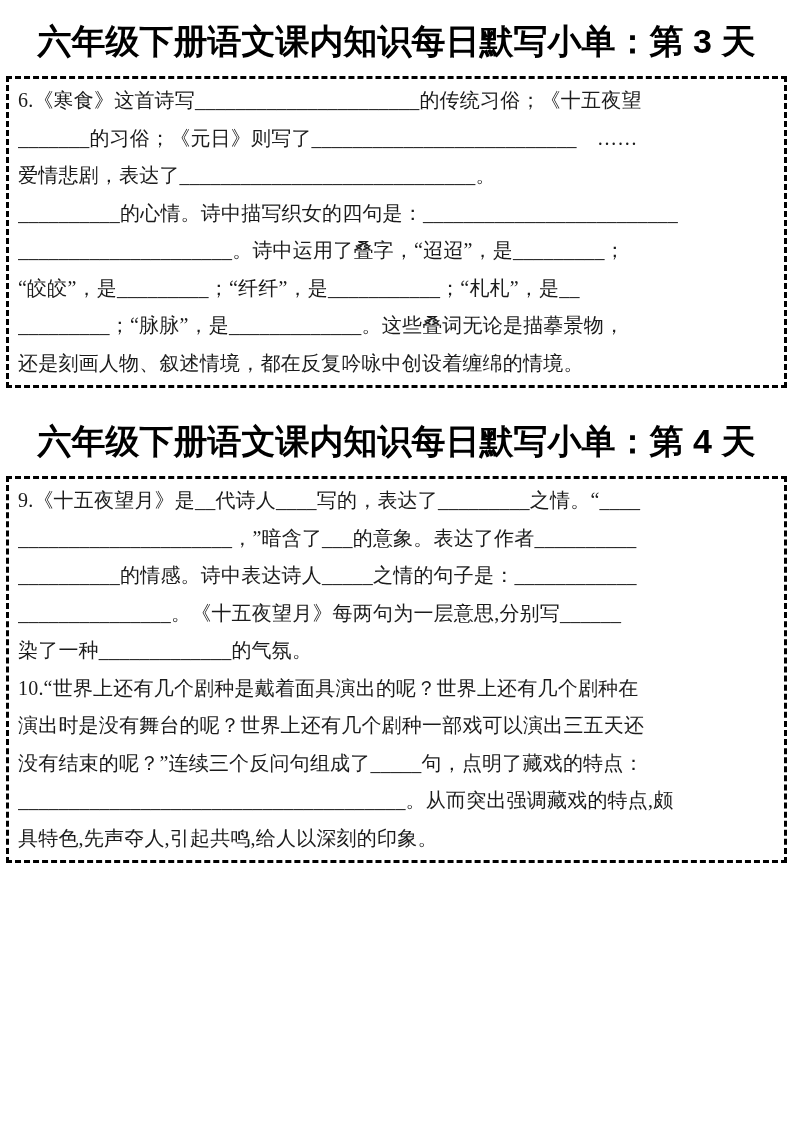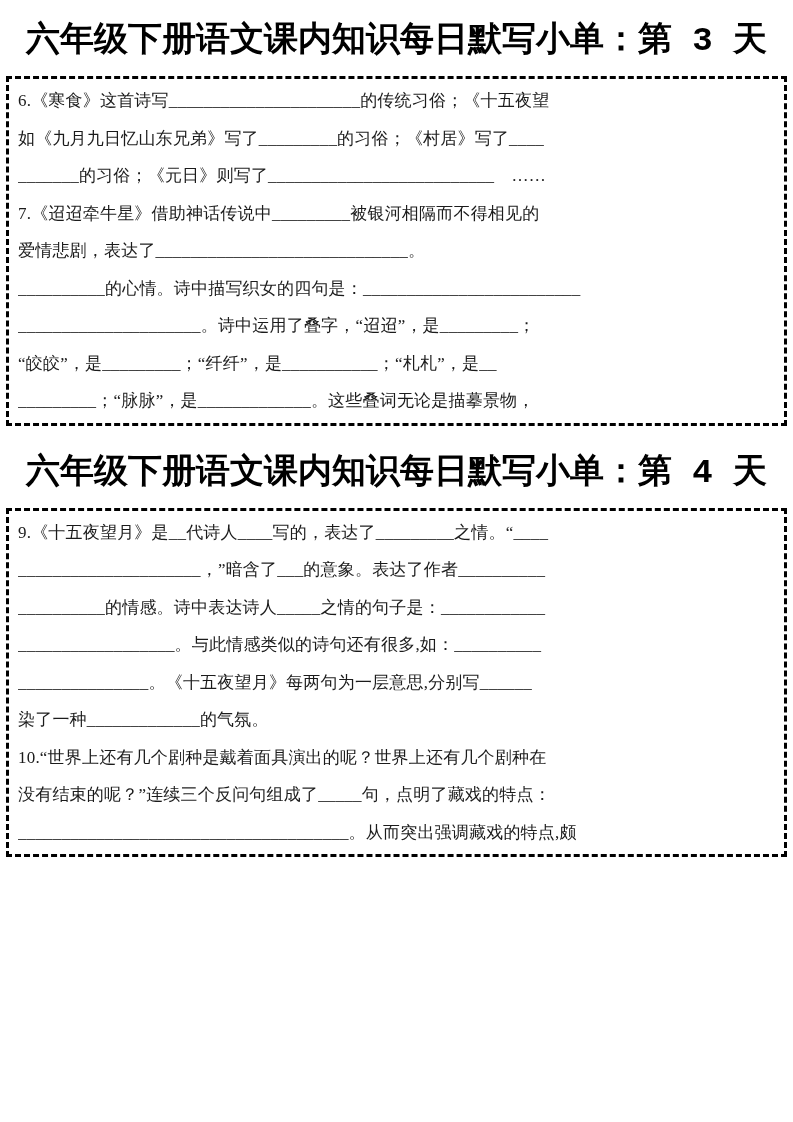--- a/index.html
+++ b/index.html
@@ -10,72 +10,72 @@
   body {
     width: 793px;
     height: 1122px;
     box-sizing: border-box;
     padding-top: 18px;
     font-family: "Liberation Serif", "DejaVu Serif", serif;
     color: #1b1b1b;
     overflow: hidden;
   }
   .worksheet-title {
-    font-family: Liberation Mono, monospace;
+    font-family: Liberation Sans, sans-serif;
     font-weight: bold;
     font-size: 34px;
     line-height: 46px;
     text-align: center;
     color: #000000;
     margin: 0 0 12px 0;
     white-space: nowrap;
   }
   .worksheet-title.second {
-    margin-top: 24px;
+    margin-top: 30px;
   }
   .question-box {
     margin: 0 6px;
     border: 3px dashed #000000;
     padding: 3px 9px;
     box-sizing: border-box;
     background: #ffffff;
   }
   .question-line {
-    font-size: 17px;
+    font-size: 20px;
     line-height: 37.5px;
     height: 37.5px;
     white-space: nowrap;
     overflow: hidden;
     letter-spacing: 0.2px;
     color: #1b1b1b;
     font-family: Liberation Serif, serif;
   }
 </style>
 </head>
 <body>
 
 <h1 class="worksheet-title">六年级下册语文课内知识每日默写小单：第 3 天</h1>
 
 <div class="question-box">
   <div class="question-line">6.《寒食》这首诗写______________________的传统习俗；《十五夜望</div>
-  <div class="question-line">如《九月九日忆山东兄弟》写了_________的习俗；《村居》写了____</div>
   <div class="question-line">_______的习俗；《元日》则写了__________________________　……</div>
-  <div class="question-line">7.《迢迢牵牛星》借助神话传说中_________被银河相隔而不得相见的</div>
   <div class="question-line">爱情悲剧，表达了_____________________________。</div>
   <div class="question-line">__________的心情。诗中描写织女的四句是：_________________________</div>
   <div class="question-line">_____________________。诗中运用了叠字，“迢迢”，是_________；</div>
   <div class="question-line">“皎皎”，是_________；“纤纤”，是___________；“札札”，是__</div>
   <div class="question-line">_________；“脉脉”，是_____________。这些叠词无论是描摹景物，</div>
+  <div class="question-line">还是刻画人物、叙述情境，都在反复吟咏中创设着缠绵的情境。</div>
 </div>
 
 <h1 class="worksheet-title second">六年级下册语文课内知识每日默写小单：第 4 天</h1>
 
 <div class="question-box">
   <div class="question-line">9.《十五夜望月》是__代诗人____写的，表达了_________之情。“____</div>
   <div class="question-line">_____________________，”暗含了___的意象。表达了作者__________</div>
   <div class="question-line">__________的情感。诗中表达诗人_____之情的句子是：____________</div>
-  <div class="question-line">__________________。与此情感类似的诗句还有很多,如：__________</div>
   <div class="question-line">_______________。《十五夜望月》每两句为一层意思,分别写______</div>
   <div class="question-line">染了一种_____________的气氛。</div>
   <div class="question-line">10.“世界上还有几个剧种是戴着面具演出的呢？世界上还有几个剧种在</div>
+  <div class="question-line">演出时是没有舞台的呢？世界上还有几个剧种一部戏可以演出三五天还</div>
   <div class="question-line">没有结束的呢？”连续三个反问句组成了_____句，点明了藏戏的特点：</div>
   <div class="question-line">______________________________________。从而突出强调藏戏的特点,颇</div>
+  <div class="question-line">具特色,先声夺人,引起共鸣,给人以深刻的印象。</div>
 </div>
 
 </body></html>

